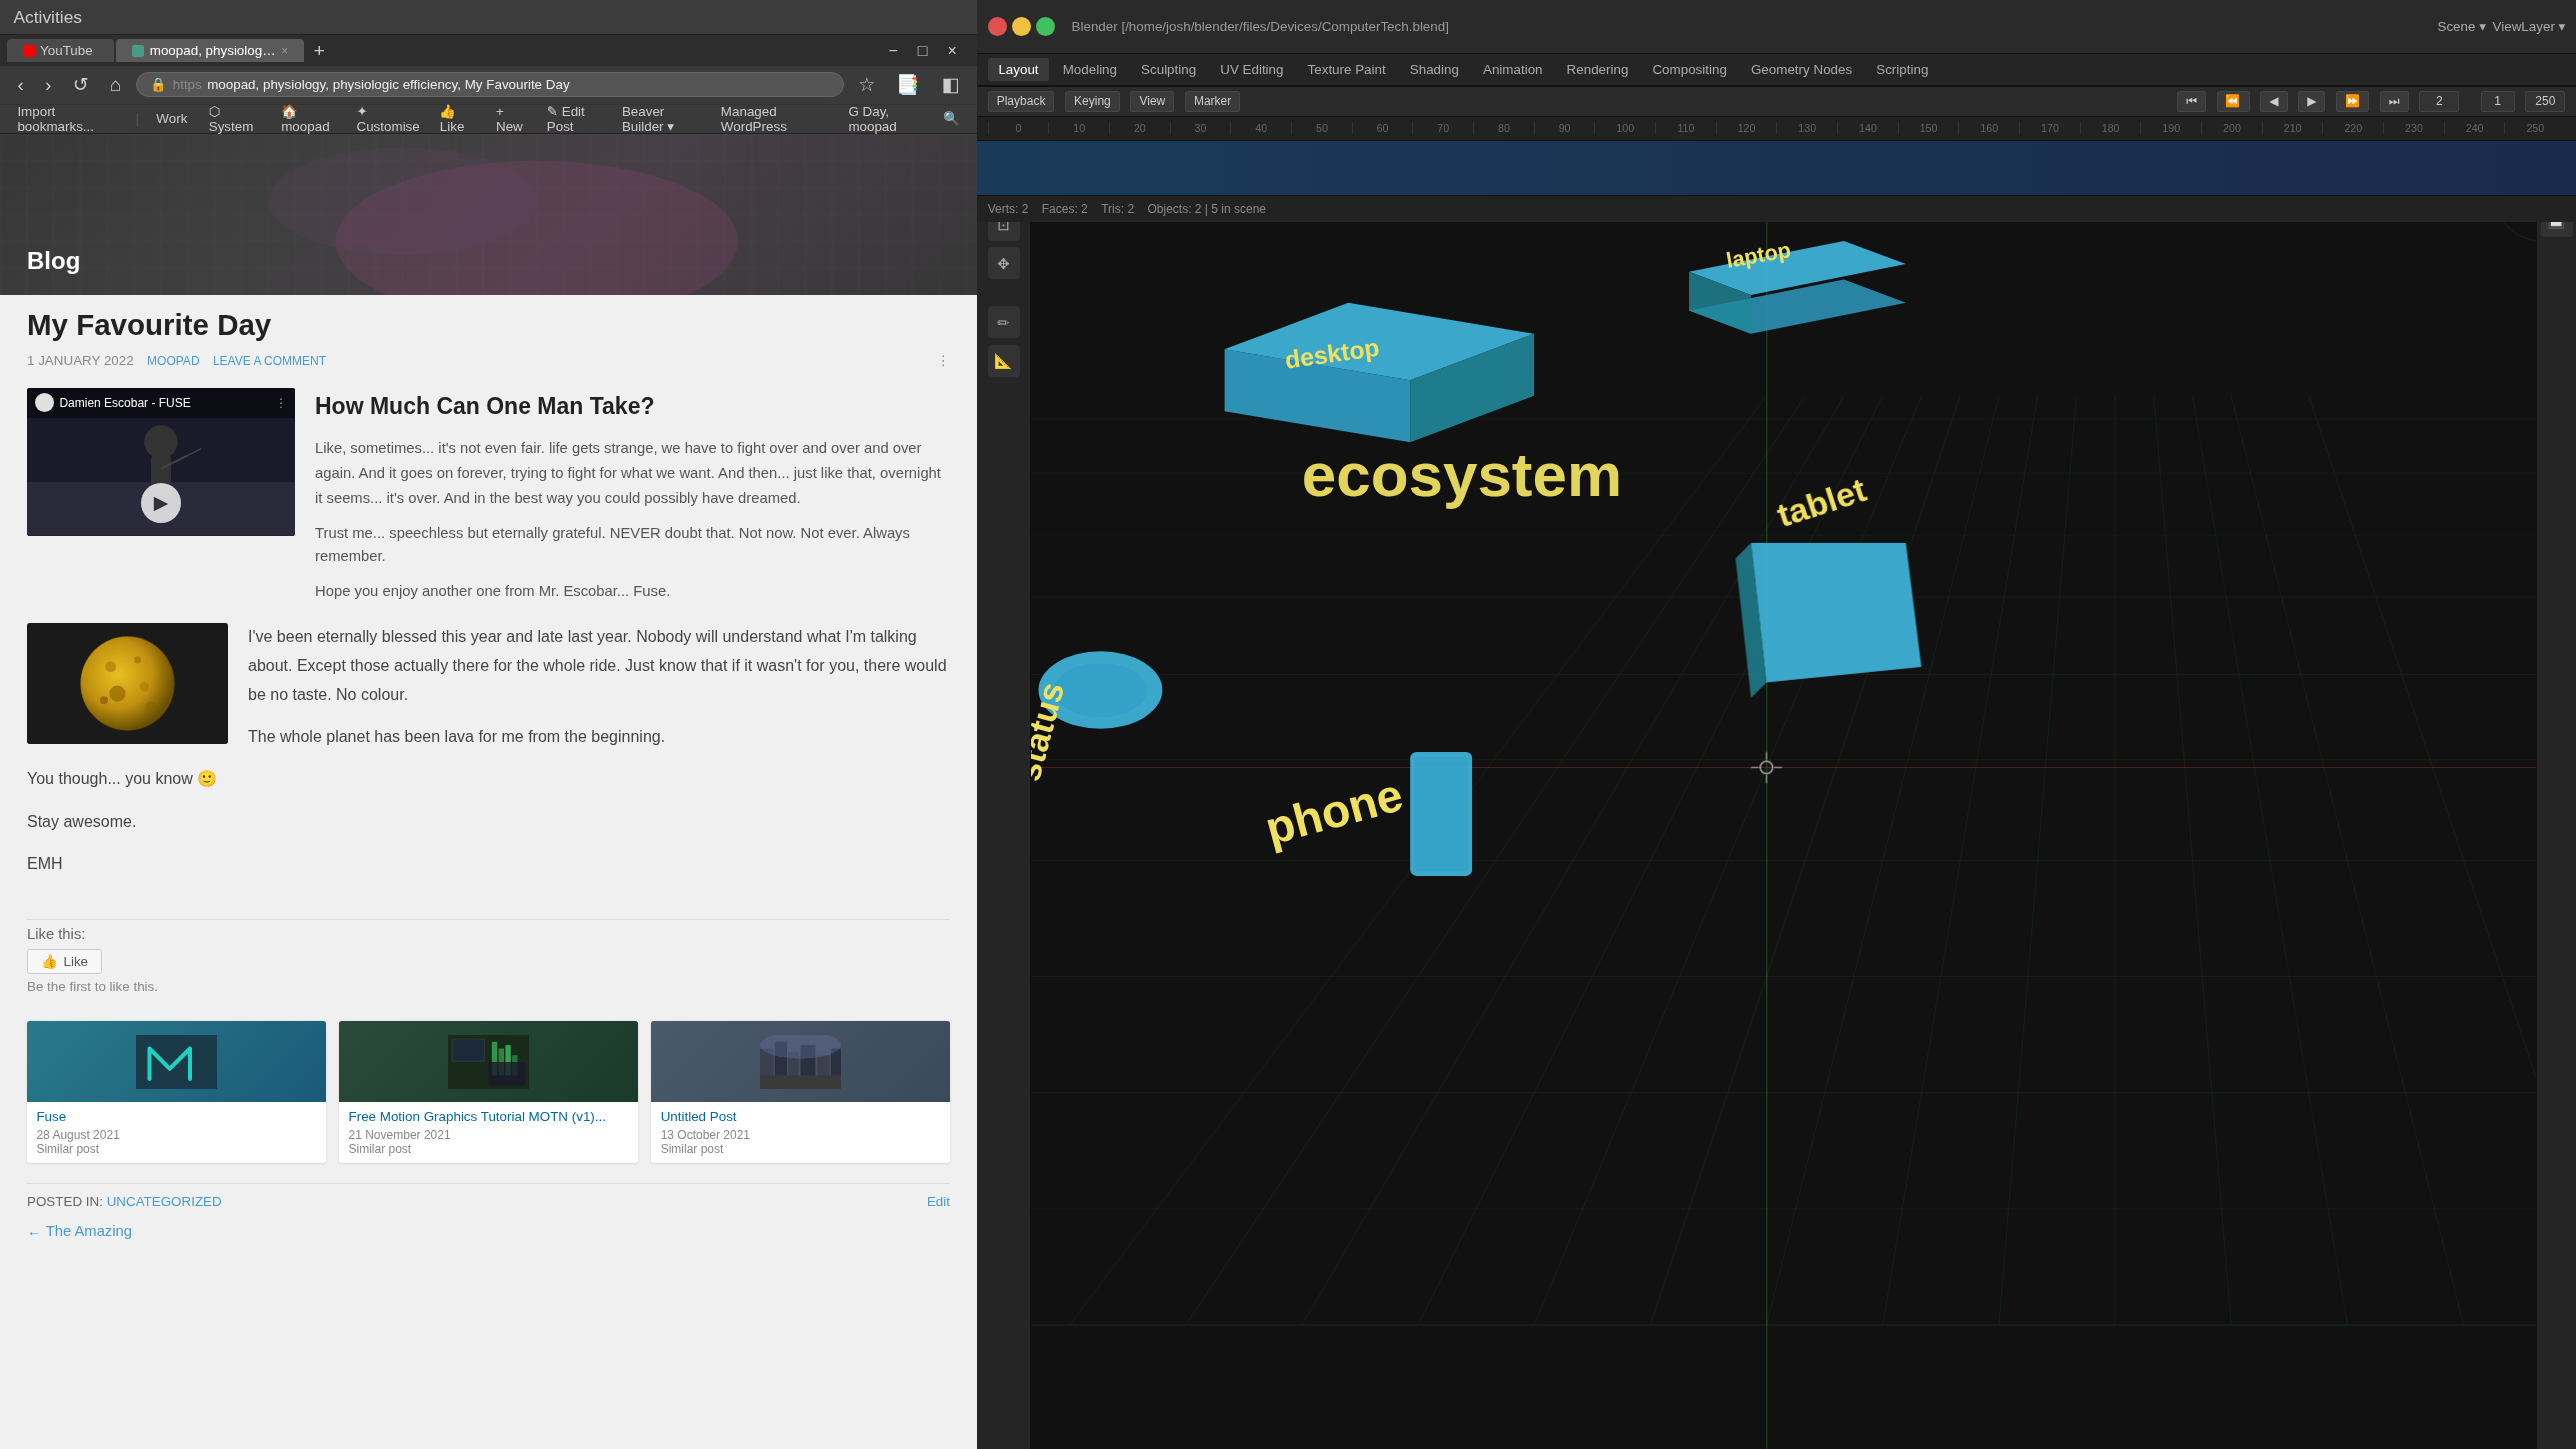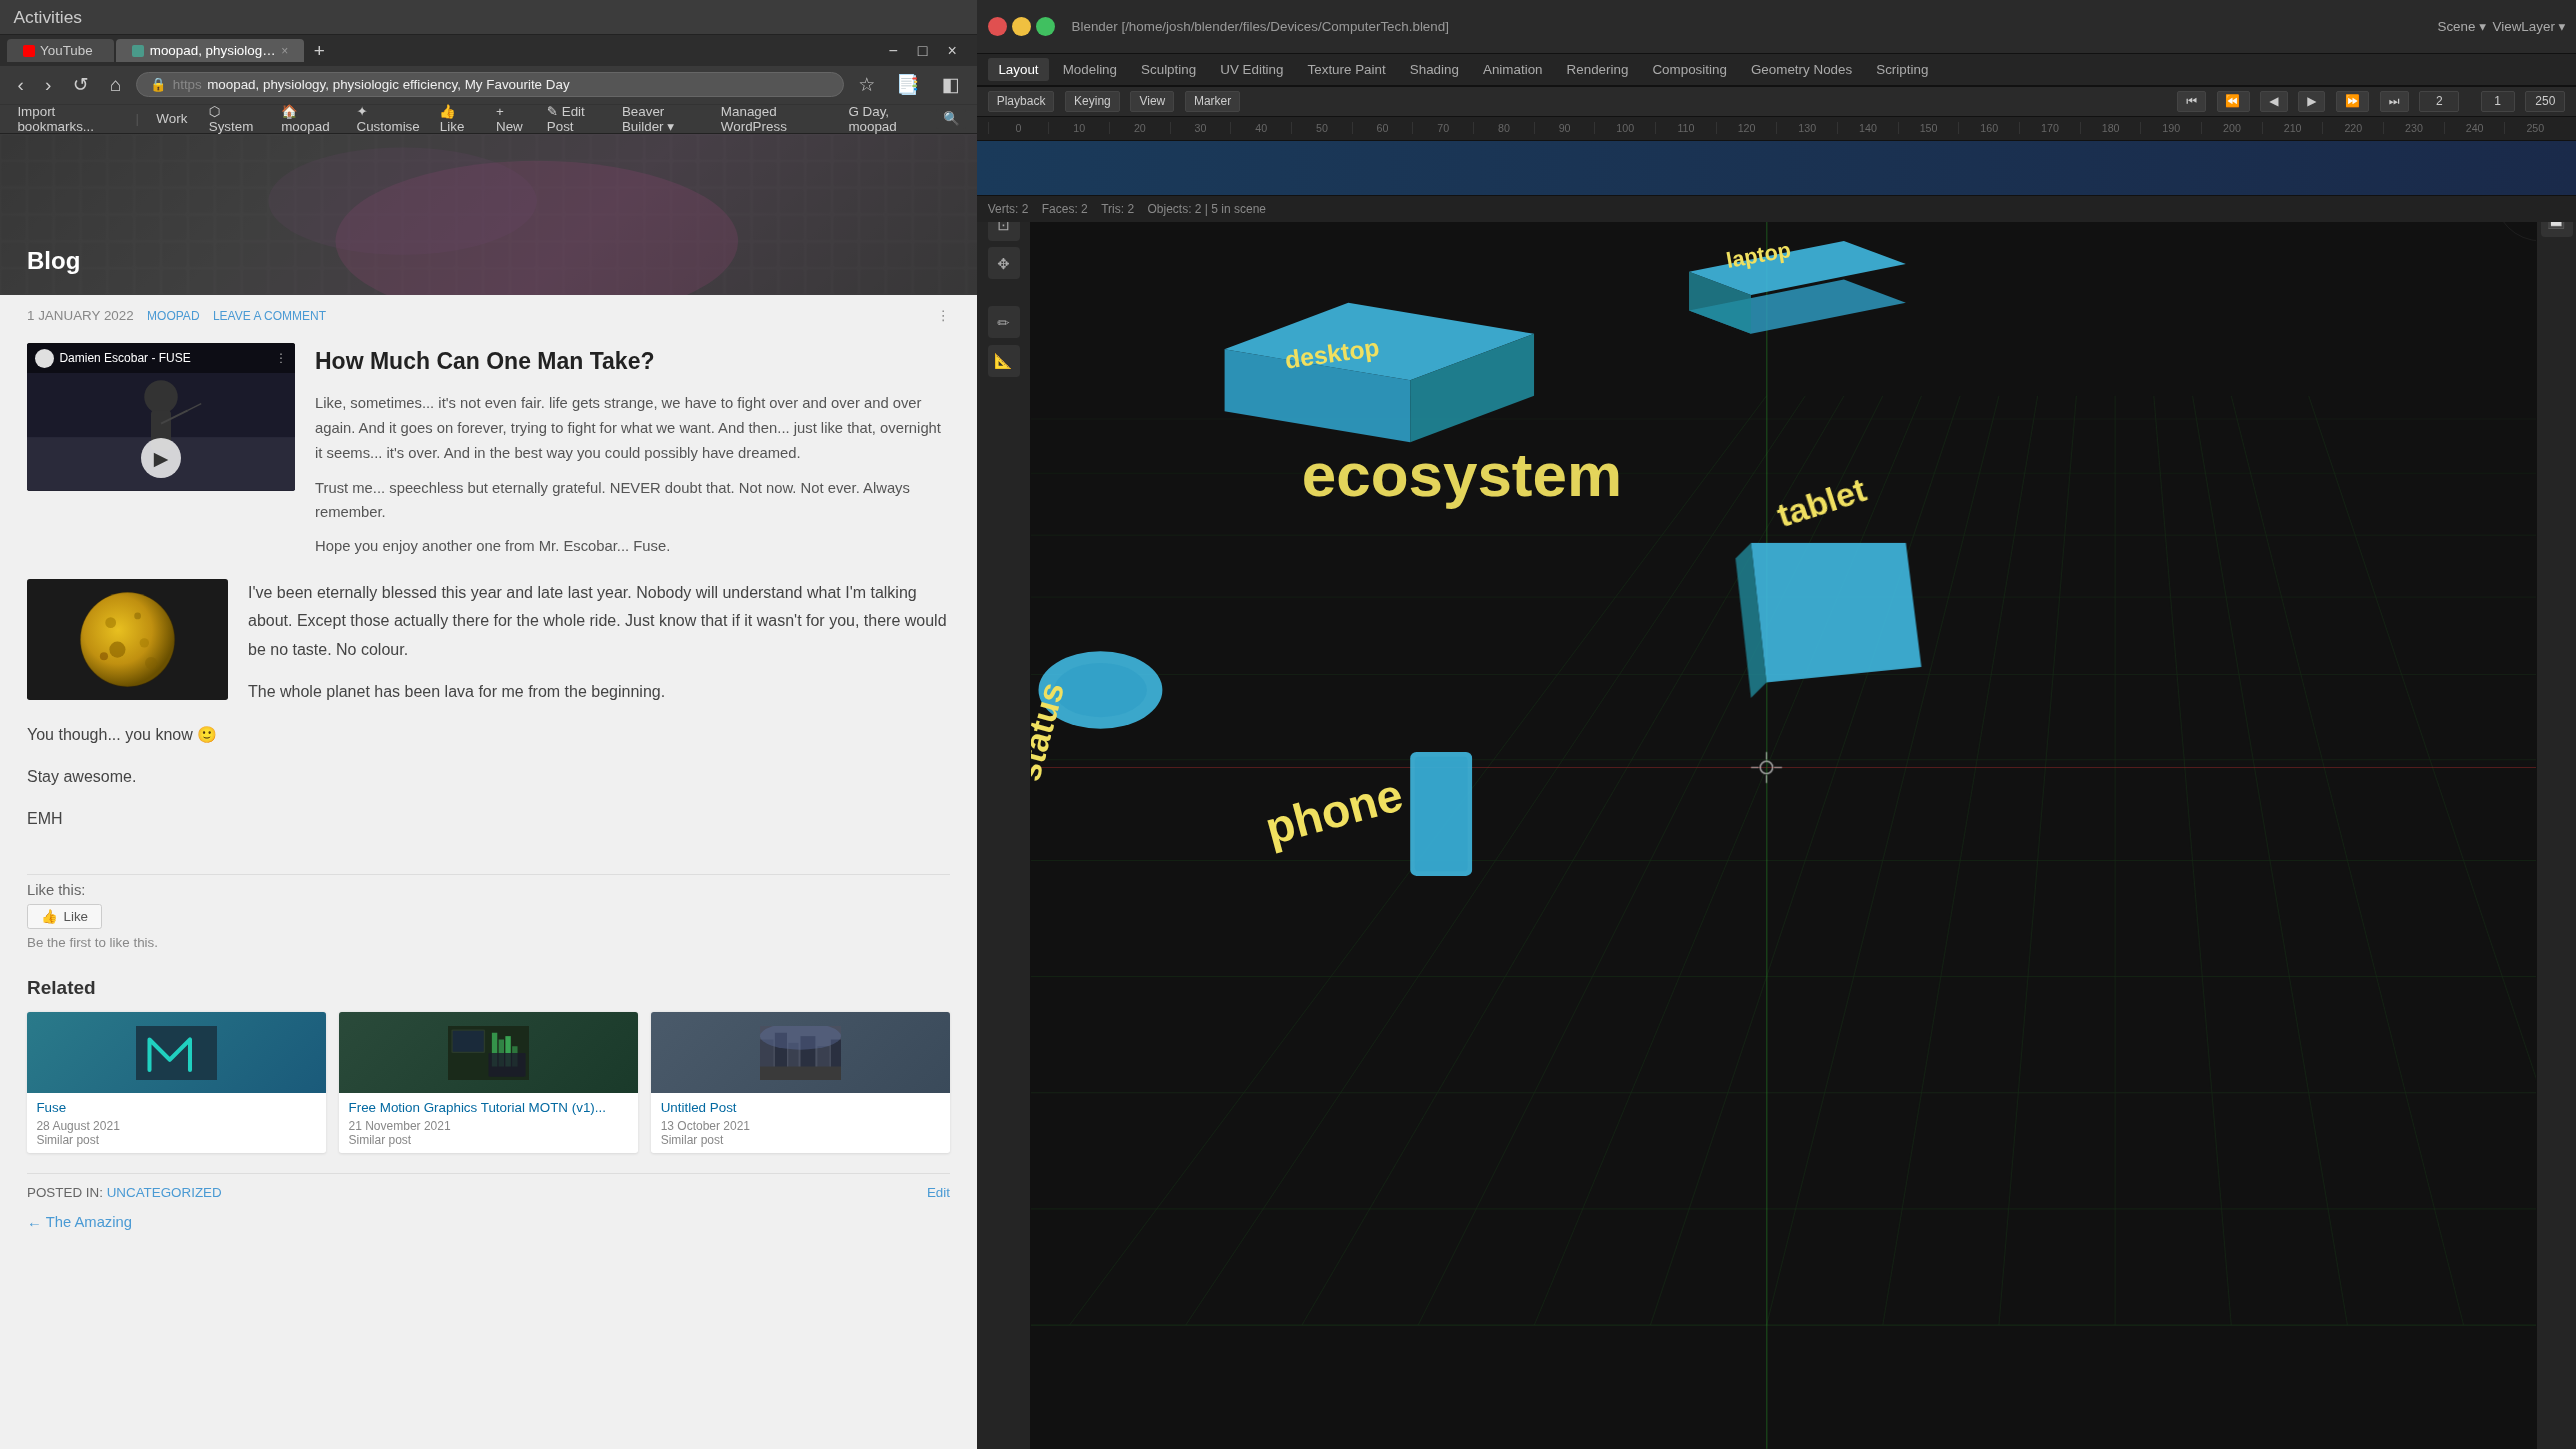--- a/index.html
+++ b/index.html
@@ -356,20 +356,21 @@
           </pattern>
         </defs>
 
         <ellipse cx="800" cy="160" rx="300" ry="120" fill="#b04080" opacity="0.3"></ellipse>
         <ellipse cx="600" cy="100" rx="200" ry="80" fill="#804080" opacity="0.2"></ellipse>
       </svg>
       <div class="blog-title-overlay">Blog</div>
     </div>
 
     <div class="blog-main">
+      <h1 class="post-title">My Favourite Day</h1>
       <div class="post-meta">
         <span class="post-meta-date">1 JANUARY 2022</span>
         <span class="post-meta-link">MOOPAD</span>
         <span class="post-meta-comment">LEAVE A COMMENT</span>
         <span style="color:#888; margin-left:auto; font-size:13.4px;">⋮</span>
       </div>
 
       <div class="post-media-row">
 
         <div class="video-embed">
@@ -434,21 +435,20 @@
           <div style="height:0.7px; background:#ddd; margin-bottom:6.7px;"></div>
           <div class="like-label">Like this:</div>
           <button class="like-btn">
             <span>👍</span>
             <span>Like</span>
           </button>
           <div class="like-count-text">Be the first to like this.</div>
         </div>
 
         <div class="related-section">
-          <div class="related-title">Related</div>
           <div class="related-grid">
 
             <div class="related-card">
               <div class="related-thumb related-thumb-1">
                 <svg width="81" height="54" viewBox="0 0 120 80" xmlns="http://www.w3.org/2000/svg">
                   <rect width="120" height="80" fill="#1a3a4a"></rect>
 
                   <polyline points="20,65 20,20 50,50 80,20 80,65" fill="none" stroke="#20d0c0" stroke-width="6" stroke-linejoin="round" stroke-linecap="round"></polyline>
                 </svg>
               </div>

